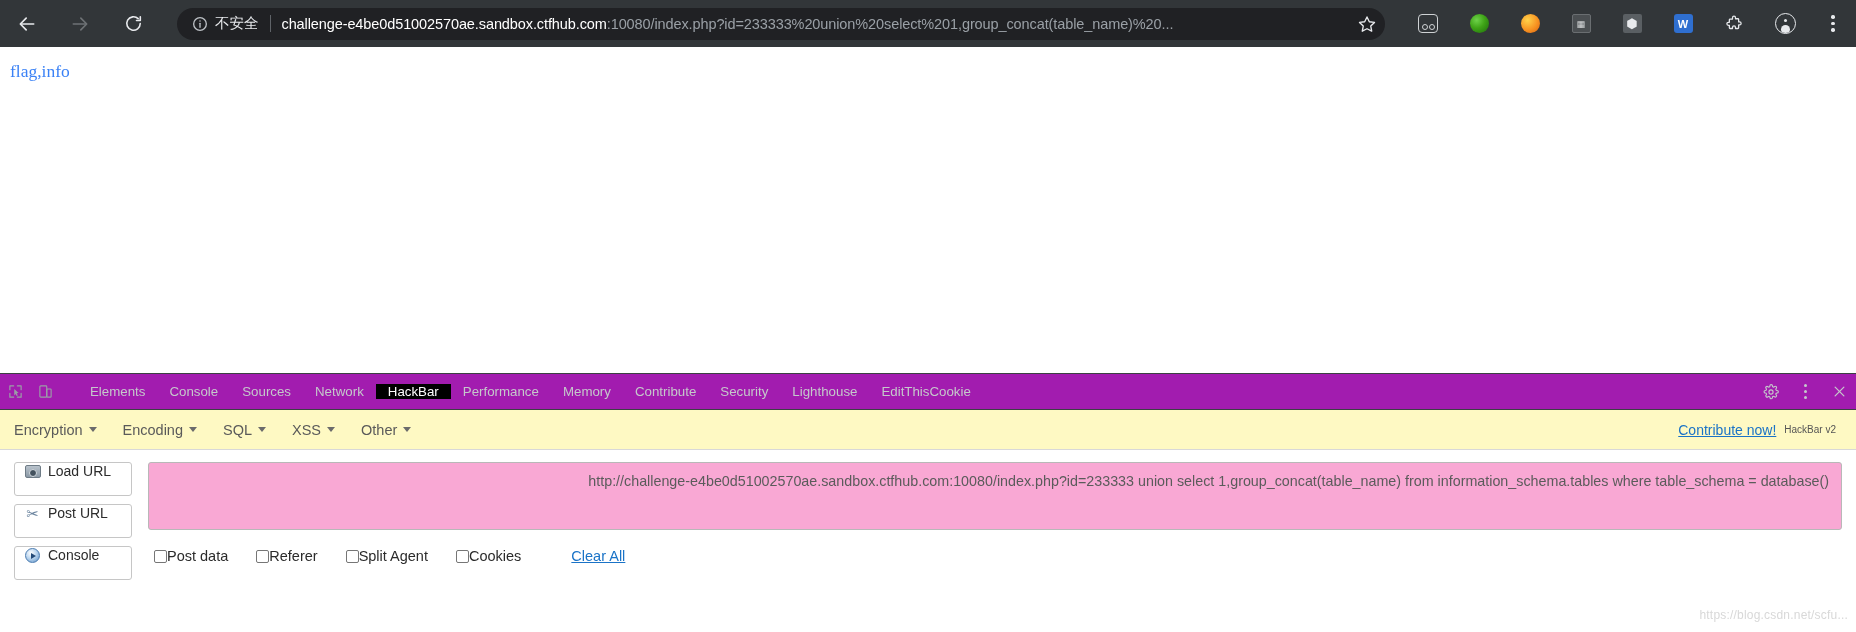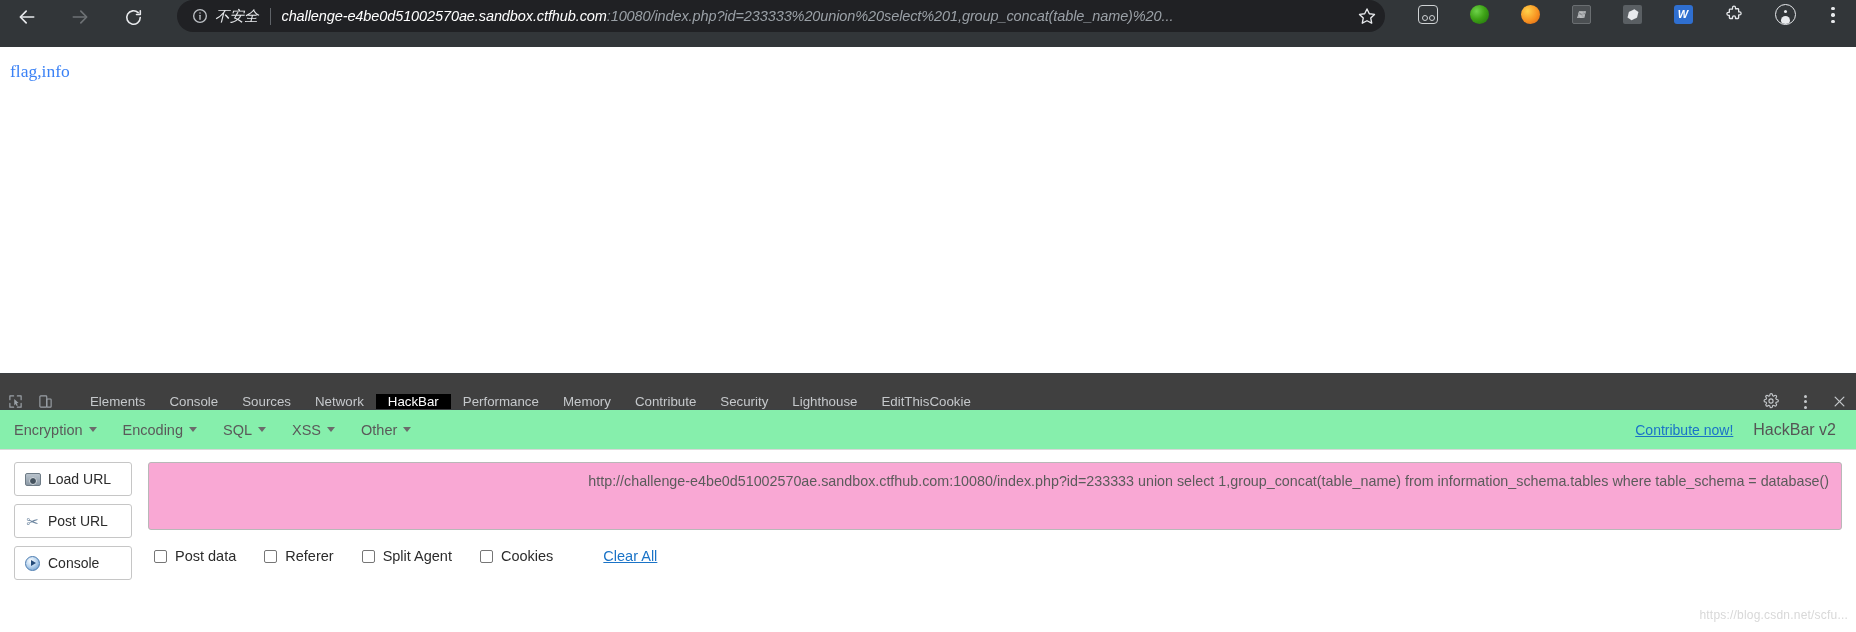--- a/index.html
+++ b/index.html
@@ -9,23 +9,23 @@
     overflow: hidden;
     background: #ffffff;
     font-family: "Liberation Sans", sans-serif;
   }
 
   
   #browser-chrome {
     height: 47px;
     background: #323639;
     display: flex;
+    align-items: center;
     padding: 0 10px;
     gap: 19px;
-    font-style: italic;
   }
   .nav-btn {
     width: 34px; height: 34px;
     display: flex; align-items: center; justify-content: center;
     border-radius: 50%;
     color: #e8eaed;
     flex: 0 0 auto;
   }
   .nav-btn.disabled { color: #6e7275; }
   .nav-btn svg { display: block; }
@@ -168,23 +168,23 @@
   
   #devtools {
     height: 259px;
     background: #ffffff;
     display: flex;
     flex-direction: column;
     border-top: 1px solid #3c4043;
   }
   #devtools-tabbar {
     height: 36px;
-    background: #404040;
-    display: flex;
-    align-items: flex-end;
+    background: #a21caf;
+    display: flex;
+    align-items: center;
     flex: 0 0 auto;
     border-bottom: 1px solid #3c4043;
   }
   .dt-tool-btn {
     width: 30px;
     display: flex; align-items: center; justify-content: center;
     color: #9aa0a6;
   }
   #dt-tool-sep {
     width: 1px;
@@ -218,21 +218,21 @@
   
   #hackbar {
     flex: 1 1 auto;
     background: #ffffff;
     display: flex;
     flex-direction: column;
     min-height: 0;
   }
   #hackbar-menubar {
     height: 40px;
-    background: #86efac;
+    background: #fef9c3;
     border-bottom: 1px solid #d8d8d8;
     display: flex;
     align-items: center;
     padding: 0 14px;
     flex: 0 0 auto;
     text-align: right;
   }
   .hb-menu {
     font-size: 14.5px;
     color: #5a5a5a;
@@ -249,23 +249,23 @@
     border-top: 5px solid #6b6b6b;
     display: block;
   }
   #hb-menubar-spacer { flex: 1 1 auto; }
   #hb-contribute {
     font-size: 14px;
     color: #1a73c7;
     white-space: nowrap;
   }
   #hb-version {
-    font-size: 16px;
+    font-size: 10px;
     color: #555555;
-    margin-left: 20px;
+    margin-left: 8px;
     white-space: nowrap;
     padding-right: 6px;
   }
 
   #hackbar-body {
     flex: 1 1 auto;
     display: flex;
     padding: 12px 14px 0 14px;
     gap: 16px;
     min-height: 0;
@@ -276,21 +276,21 @@
     gap: 8px;
     flex: 0 0 auto;
     width: 118px;
   }
   .hb-btn {
     height: 34px;
     border: 1px solid #c6c6c6;
     border-radius: 3px;
     background: #ffffff;
     display: flex;
-    align-items: center;
+    align-items: flex-start;
     gap: 7px;
     padding: 0 9px;
     font-size: 14px;
     color: #2b2b2b;
     white-space: nowrap;
   }
   .hb-btn-icon {
     width: 17px; height: 17px;
     flex: 0 0 auto;
     display: flex; align-items: center; justify-content: center;
@@ -352,21 +352,20 @@
   #hb-options-row {
     display: flex;
     align-items: center;
     margin-top: 18px;
     padding-left: 6px;
     gap: 0;
   }
   .hb-check {
     display: flex;
     align-items: center;
-    gap: 8px;
     margin-right: 28px;
     font-size: 14.5px;
     color: #2b2b2b;
     white-space: nowrap;
   }
   .hb-check .box {
     width: 13px; height: 13px;
     border: 1px solid #767676;
     border-radius: 2px;
     background: #ffffff;

